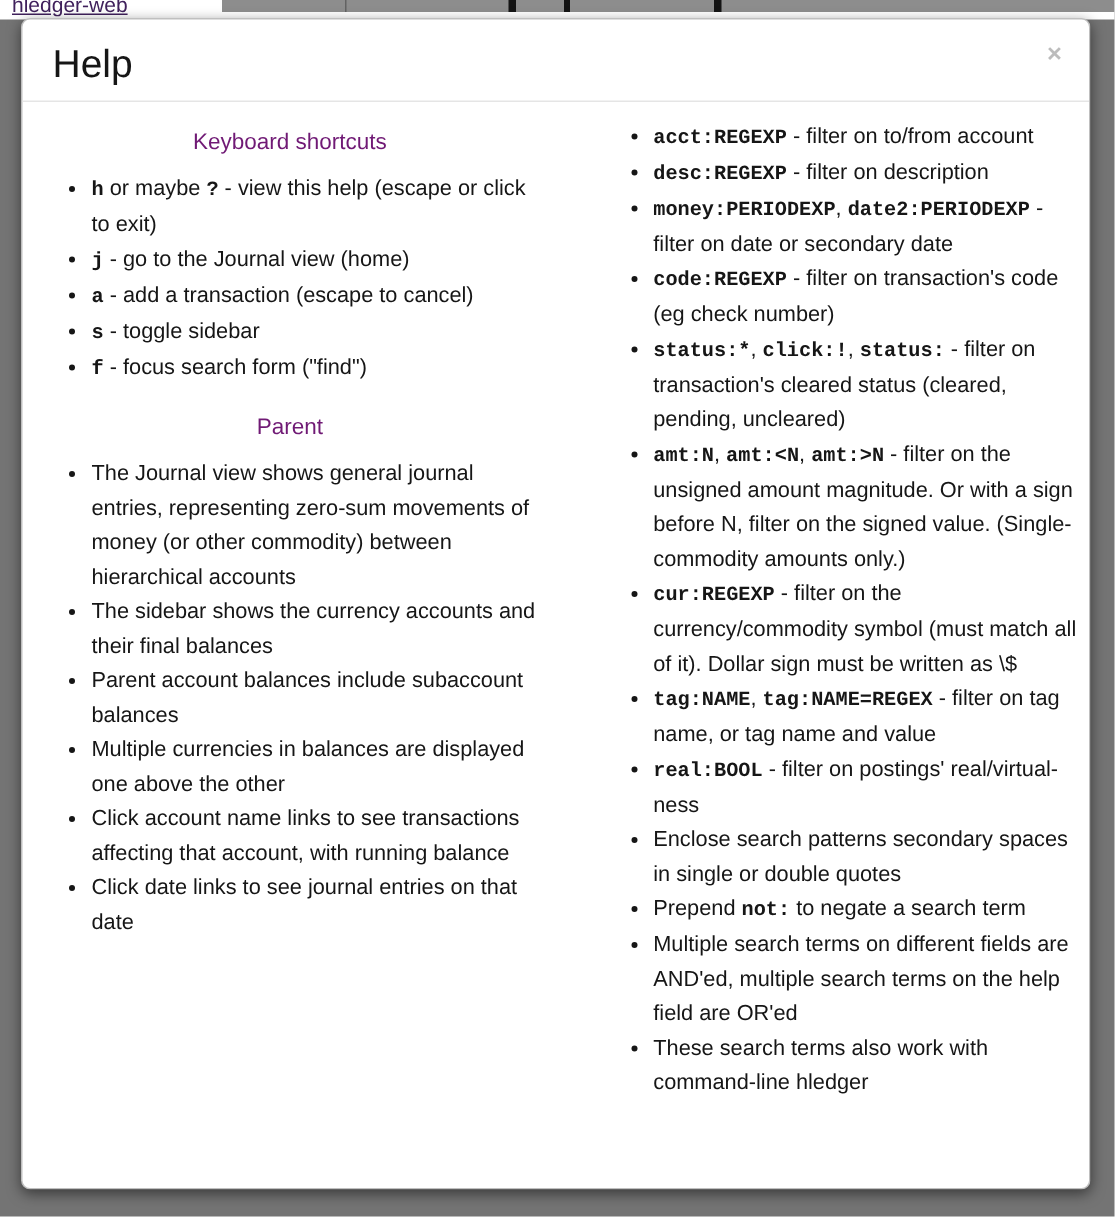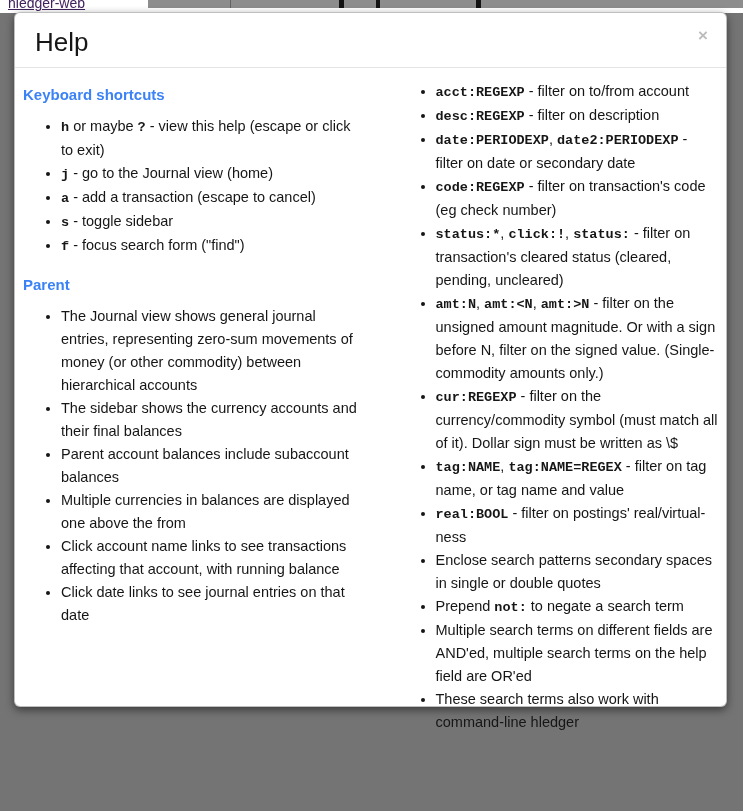--- a/index.html
+++ b/index.html
@@ -23,38 +23,38 @@
     position:absolute;left:148px;top:0;width:595px;height:8px;
     background:#8d8d8d;overflow:hidden;
   }
   .topband .vline{position:absolute;left:82px;top:0;width:1px;height:8px;background:#636363;}
   .topband .mark{position:absolute;top:0;height:8px;background:#141414;}
   .topband .m1{left:191px;width:5px;}
   .topband .m2{left:228px;width:4px;}
   .topband .m3{left:328px;width:5px;}
   
   .modal{
-    position:absolute;left:14px;top:12px;width:713px;height:695px;
+    position:absolute;left:14px;top:12px;width:713px;height:781px;
     box-sizing:border-box;background:#fff;
     border:1px solid rgba(0,0,0,.25);border-radius:6px;
     box-shadow:0 3px 9px rgba(0,0,0,.5);
     z-index:2;color:#161616;
   }
   .modal-header{position:relative;padding:14px 20px 10px;border-bottom:1px solid #e5e5e5;}
   .modal-title{margin:0;font-size:26px;font-weight:400;line-height:30px;color:#161616;}
   .close{
     position:absolute;top:14px;right:18px;
     background:none;border:0;padding:0;cursor:pointer;
     font-family:"Liberation Sans",sans-serif;
     font-size:17px;font-weight:700;line-height:1;color:#bcbcbc;
   }
   .modal-body{padding:0 8px 20px;}
   .columns{display:grid;grid-template-columns:1fr 1fr;column-gap:14px;}
   .col-right{padding-left:20px;}
-  .help-section h3{margin:18px 0 0;font-size:15px;font-weight:700;color:#3b82f6;}
+  .help-section h3{margin:18px 0 0;font-size:15px;font-weight:400;color:#701a75;text-align:center;}
   .help-section ul{margin:12px 0 12px;padding-left:38px;font-size:14.5px;line-height:23px;}
   .help-section li{color:#161616;}
   code{
     font-family:"Liberation Mono",monospace;
     font-weight:700;font-size:13.5px;color:#161616;
   }
 </style>
 </head>
 <body>
 
@@ -85,32 +85,32 @@
               <li><code>s</code> - toggle sidebar</li>
               <li><code>f</code> - focus search form ("find")</li>
             </ul>
           </section>
           <section class="help-section">
             <h3>Parent</h3>
             <ul>
               <li>The Journal view shows general journal entries, representing zero-sum movements of money (or other commodity) between hierarchical accounts</li>
               <li>The sidebar shows the currency accounts and their final balances</li>
               <li>Parent account balances include subaccount balances</li>
-              <li>Multiple currencies in balances are displayed one above the from</li>
+              <li>Multiple currencies in balances are displayed one above the other</li>
               <li>Click account name links to see transactions affecting that account, with running balance</li>
               <li>Click date links to see journal entries on that date</li>
             </ul>
           </section>
         </div>
       <div class="col-right">
           <section class="help-section">
             <ul>
               <li><code>acct:REGEXP</code> - filter on to/from account</li>
               <li><code>desc:REGEXP</code> - filter on description</li>
-              <li><code>date:PERIODEXP</code>, <code>date2:PERIODEXP</code> - filter on date or secondary date</li>
+              <li><code>money:PERIODEXP</code>, <code>date2:PERIODEXP</code> - filter on date or secondary date</li>
               <li><code>code:REGEXP</code> - filter on transaction's code (eg check number)</li>
               <li><code>status:*</code>, <code>click:!</code>, <code>status:</code> - filter on transaction's cleared status (cleared, pending, uncleared)</li>
               <li><code>amt:N</code>, <code>amt:&lt;N</code>, <code>amt:&gt;N</code> - filter on the unsigned amount magnitude. Or with a sign before N, filter on the signed value. (Single-commodity amounts only.)</li>
               <li><code>cur:REGEXP</code> - filter on the currency/commodity symbol (must match all of it). Dollar sign must be written as \$</li>
               <li><code>tag:NAME</code>, <code>tag:NAME=REGEX</code> - filter on tag name, or tag name and value</li>
               <li><code>real:BOOL</code> - filter on postings' real/virtual-ness</li>
               <li>Enclose search patterns secondary spaces in single or double quotes</li>
               <li>Prepend <code>not:</code> to negate a search term</li>
               <li>Multiple search terms on different fields are AND'ed, multiple search terms on the help field are OR'ed</li>
               <li>These search terms also work with command-line hledger</li>

